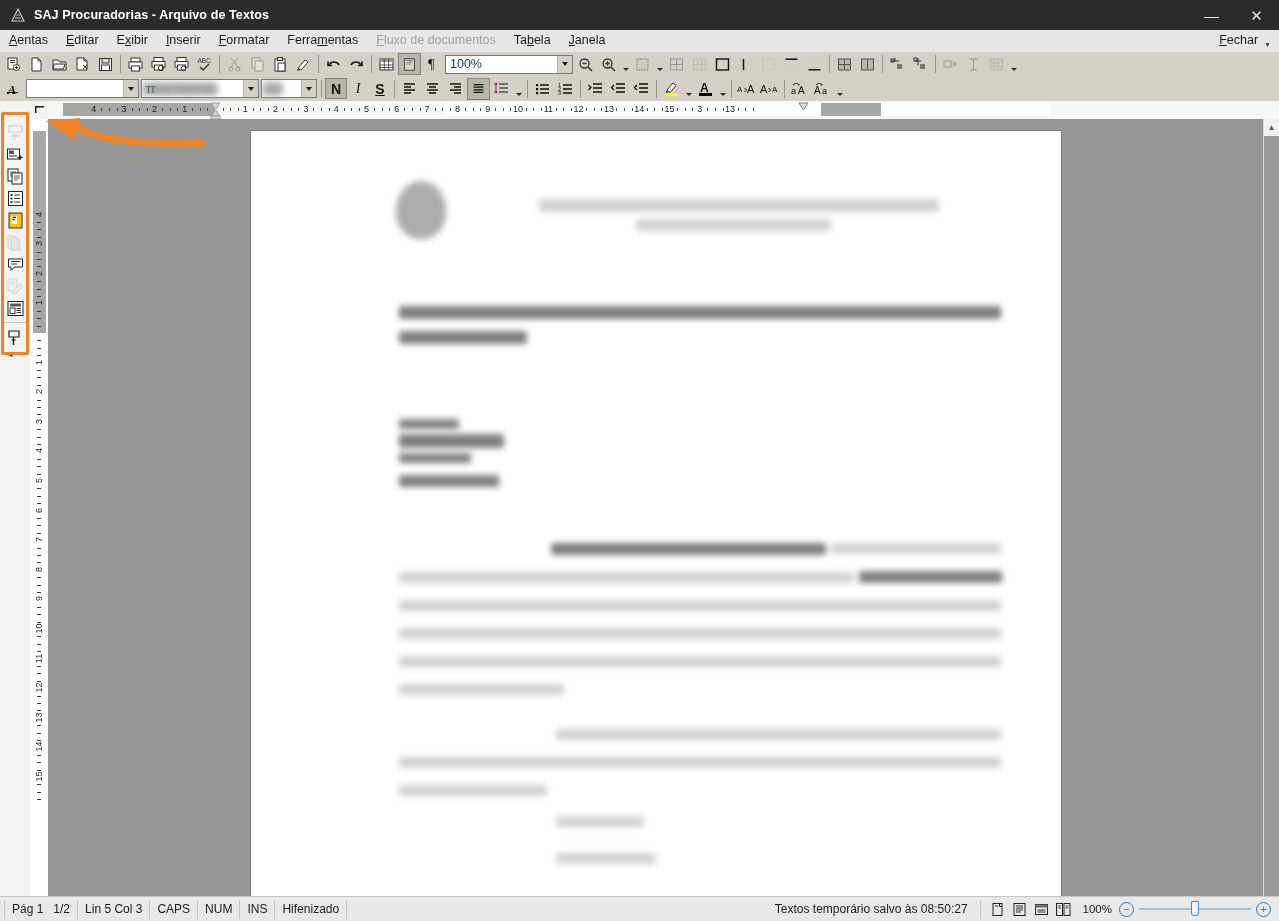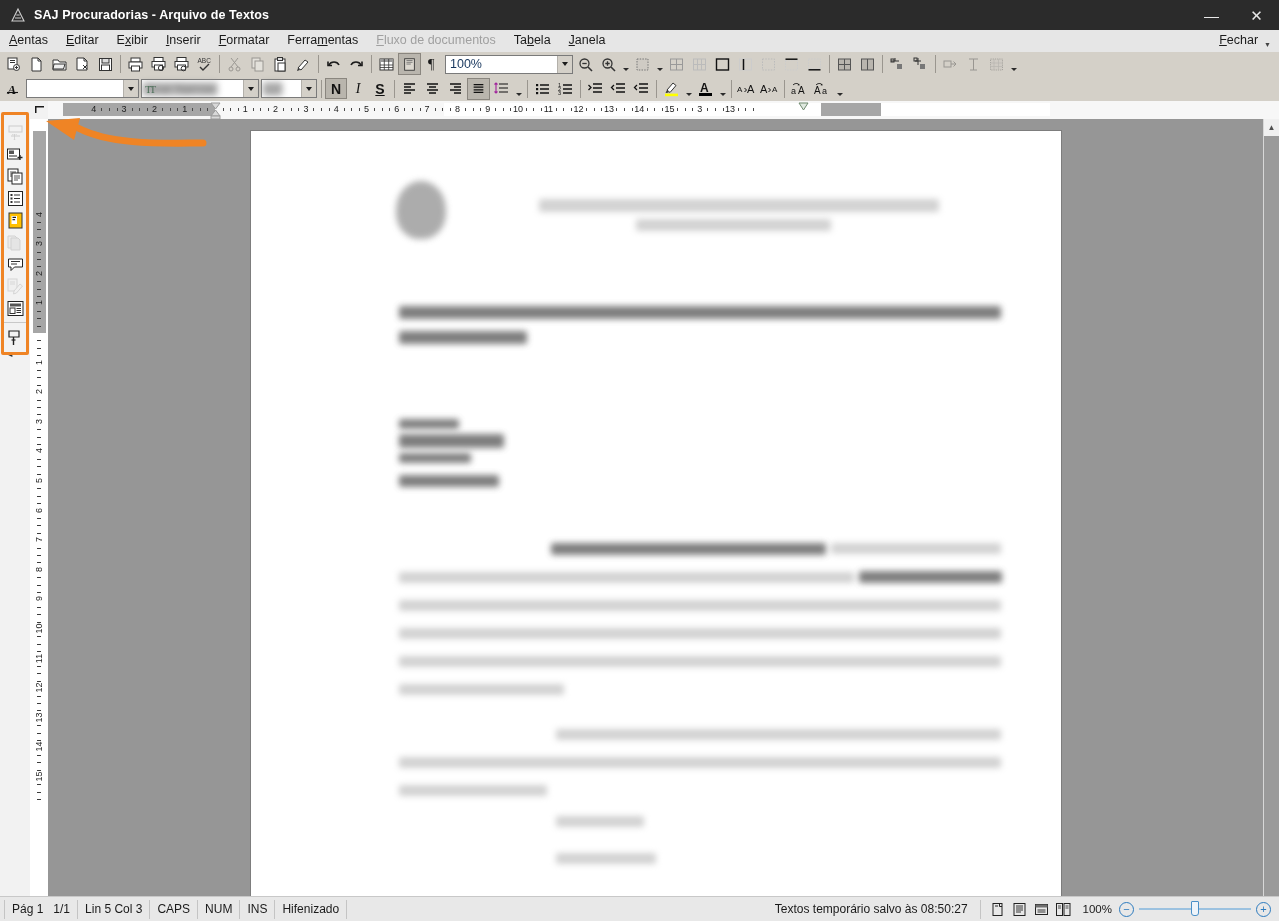--- a/index.html
+++ b/index.html
@@ -1125,21 +1125,21 @@
     <div class="vscroll">
       <div class="scrollarrow">▲</div>
       <div class="scrollthumb" style="height:100%"></div>
     </div>
   </div>
 
   <div class="statusbar">
     <div class="scell first">
       <span>Pág 1</span>
       <span style="display:inline-block;width:10px"></span>
-      <span>1/1</span>
+      <span>1/2</span>
     </div>
     <div class="scell">Lin 5  Col 3</div>
     <div class="scell">CAPS</div>
     <div class="scell">NUM</div>
     <div class="scell">INS</div>
     <div class="scell">Hifenizado</div>
     <div class="sp"></div>
     <div class="saved">Textos temporário salvo às 08:50:27</div>
     <div class="viewbtns">
       <div class="vbtn">

